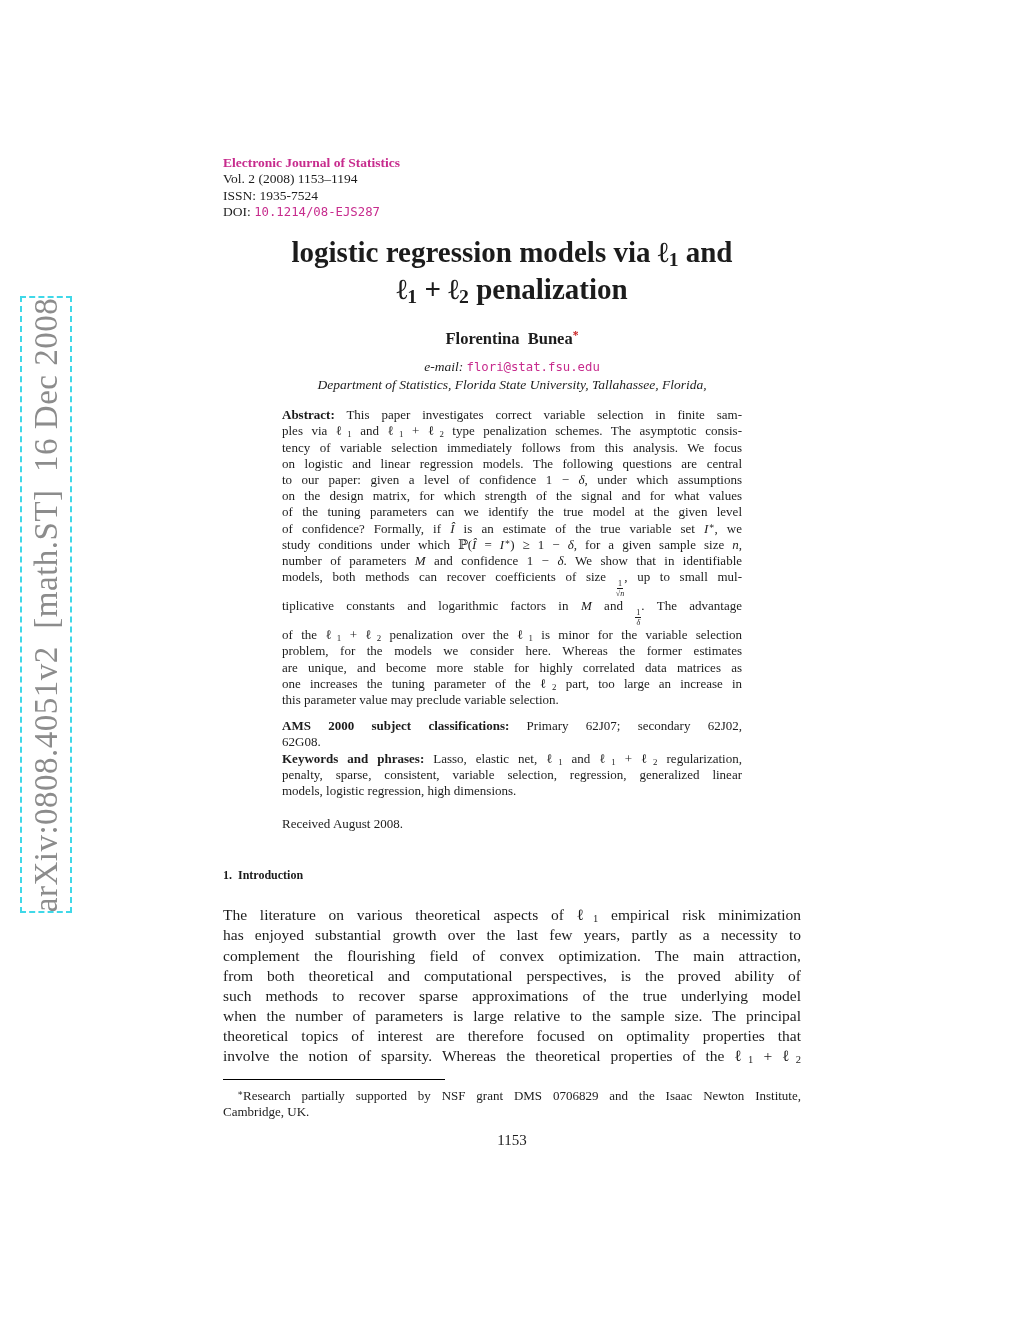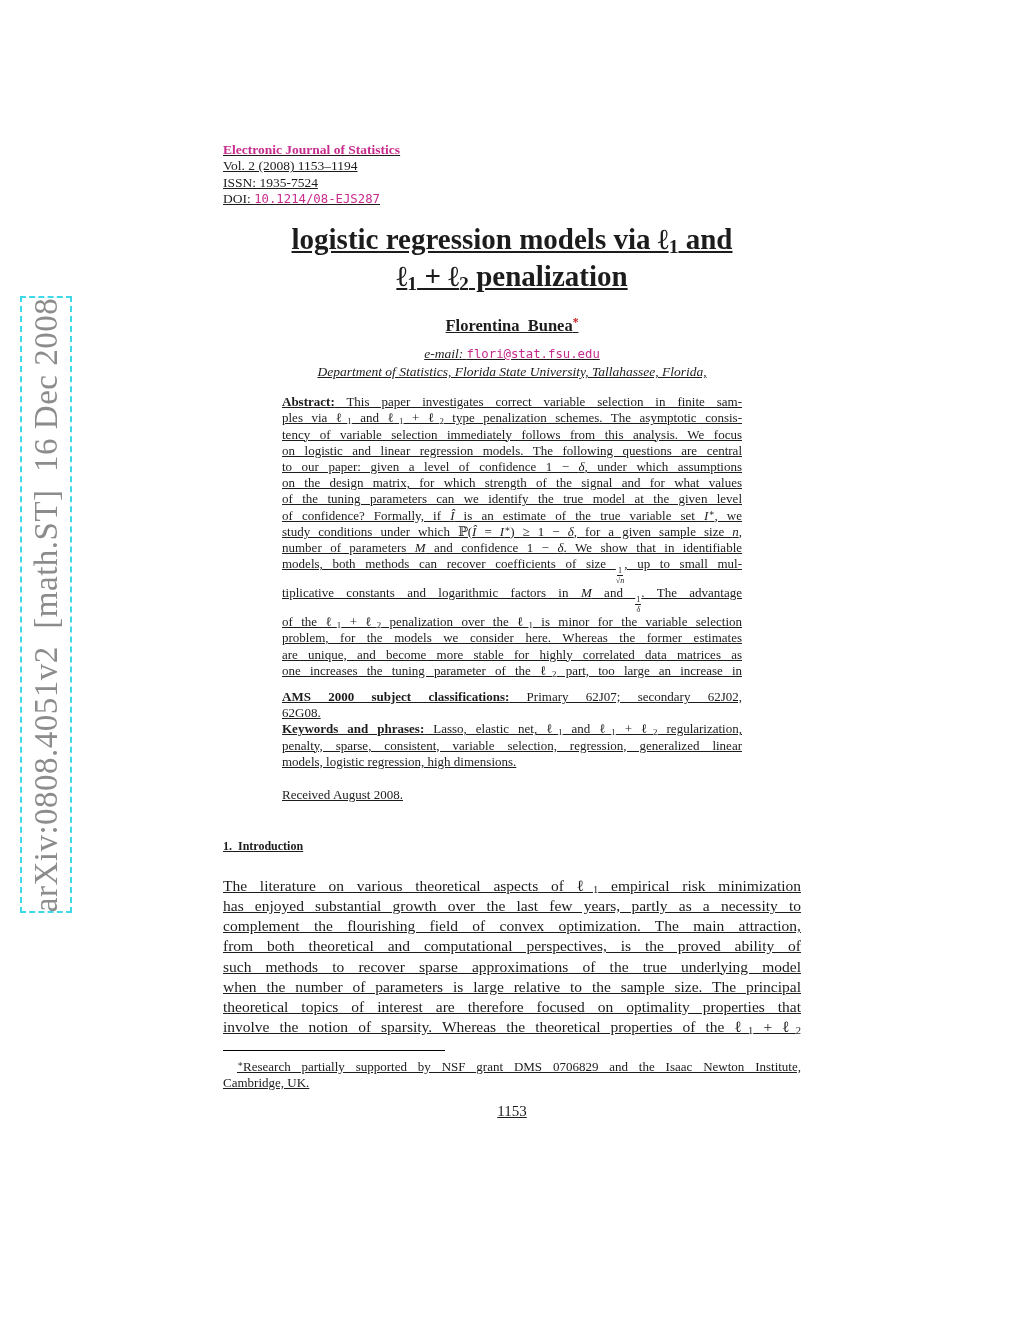--- a/index.html
+++ b/index.html
@@ -12,21 +12,21 @@
   .arxiv-box{
     position:absolute;left:20px;top:296px;width:52px;height:617px;
     border:2px dashed #3fd8e8;box-sizing:border-box;
   }
   .arxiv-text{
     position:absolute;left:50%;top:50%;
     transform:translate(-50%,-50%) rotate(-90deg);
     white-space:pre;font-size:33px;color:#8c8c8c;letter-spacing:0.5px;
   }
   
-  .content{position:absolute;left:223px;top:142px;width:578px;text-decoration:underline;}
+  .content{position:absolute;left:223px;top:155px;width:578px;}
   .hdr{font-size:13.5px;line-height:16.3px;}
   .journal{color:#c72b8d;font-weight:bold;}
   .mono{font-family:"DejaVu Sans Mono","Liberation Mono",monospace;font-size:12.3px;}
   .magenta{color:#c72b8d;text-align:right;}
   a.plain{text-decoration:none;}
   .title{margin-top:14px;text-align:center;font-weight:bold;font-size:29px;line-height:37px;}
   .author{margin-top:21px;text-align:center;font-weight:bold;font-size:16.5px;}
   .marker{color:#c92222;font-size:0.7em;vertical-align:0.45em;line-height:0;}
   .affil{margin-top:9px;text-align:center;font-style:italic;font-size:13.5px;line-height:17px;}
   .abstract{margin:14px auto 0;width:460px;font-size:13px;line-height:16.2px;}
@@ -92,20 +92,21 @@
             <span class="den">√<i>n</i></span>
           </span>, up to small mul-</div>
       <div class="jline">tiplicative constants and logarithmic factors in <i>M</i> and <span class="frac">
             <span class="num">1</span>
             <span class="den"><i>δ</i></span>
           </span>. The advantage</div>
       <div class="jline">of the ℓ<sub>1</sub> + ℓ<sub>2</sub> penalization over the ℓ<sub>1</sub> is minor for the variable selection</div>
       <div class="jline">problem, for the models we consider here. Whereas the former estimates</div>
       <div class="jline">are unique, and become more stable for highly correlated data matrices as</div>
       <div class="jline">one increases the tuning parameter of the ℓ<sub>2</sub> part, too large an increase in</div>
+      <div class="lline">this parameter value may preclude variable selection.</div>
     </div>
 
     <div class="meta">
       <div class="jline"><b>AMS 2000 subject classifications:</b> Primary 62J07; secondary 62J02,</div>
       <div class="lline">62G08.</div>
       <div class="jline"><b>Keywords and phrases:</b> Lasso, elastic net, ℓ<sub>1</sub> and ℓ<sub>1</sub> + ℓ<sub>2</sub> regularization,</div>
       <div class="jline">penalty, sparse, consistent, variable selection, regression, generalized linear</div>
       <div class="lline">models, logistic regression, high dimensions.</div>
     </div>
 

